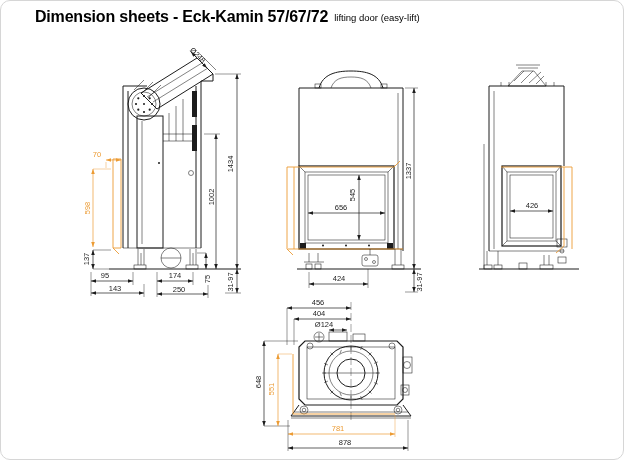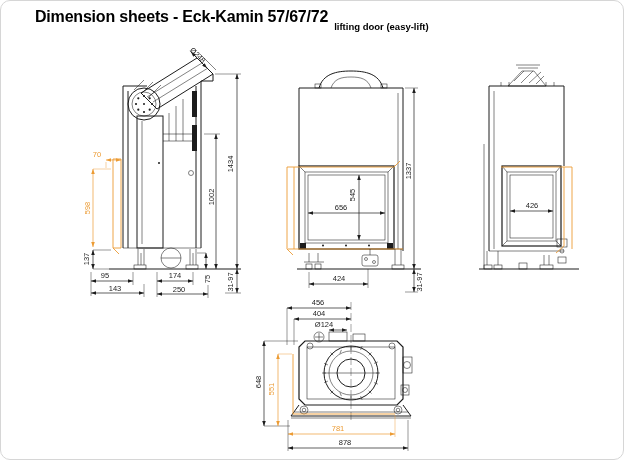--- a/index.html
+++ b/index.html
@@ -3,21 +3,21 @@
 <meta charset="utf-8">
 <style>
   html,body { margin:0; padding:0; background:#fff; }
   .page {
     position:relative; width:622px; height:458px; background:#fff;
     border:1px solid #d6d6d6; border-radius:10px; overflow:hidden;
     font-family:"Liberation Sans", sans-serif;
   }
   .hdr { position:absolute; left:34px; top:7px; display:flex; gap:6px; align-items:flex-start; z-index:2; }
   .hdr .main { font-size:16px; font-weight:bold; color:#000; letter-spacing:-0.2px; white-space:nowrap; }
-  .hdr .sub  { font-size:9.5px; font-weight:bold; color:#000; margin-top:13px; white-space:nowrap; }
+  .hdr .sub  { font-size:9.5px; font-weight:normal; color:#000; margin-top:4px; white-space:nowrap; }
   svg { position:absolute; left:0; top:0; }
   .ol  { stroke:#1c1c1c; stroke-width:1;   fill:none; }
   .ol2 { stroke:#1c1c1c; stroke-width:.55; fill:none; }
   .olb { stroke:#1c1c1c; stroke-width:1.2; fill:none; }
   .dim { stroke:#1c1c1c; stroke-width:.7;  fill:none; }
   .ext { stroke:#1c1c1c; stroke-width:.45; fill:none; }
   .org  { stroke:#EC9B33; stroke-width:.9; fill:none; }
   .dimO { stroke:#EC9B33; stroke-width:.7; fill:none; }
   .extO { stroke:#EC9B33; stroke-width:.45; fill:none; }
   .cl  { stroke:#1c1c1c; stroke-width:.4; fill:none; stroke-dasharray:8 3; }

